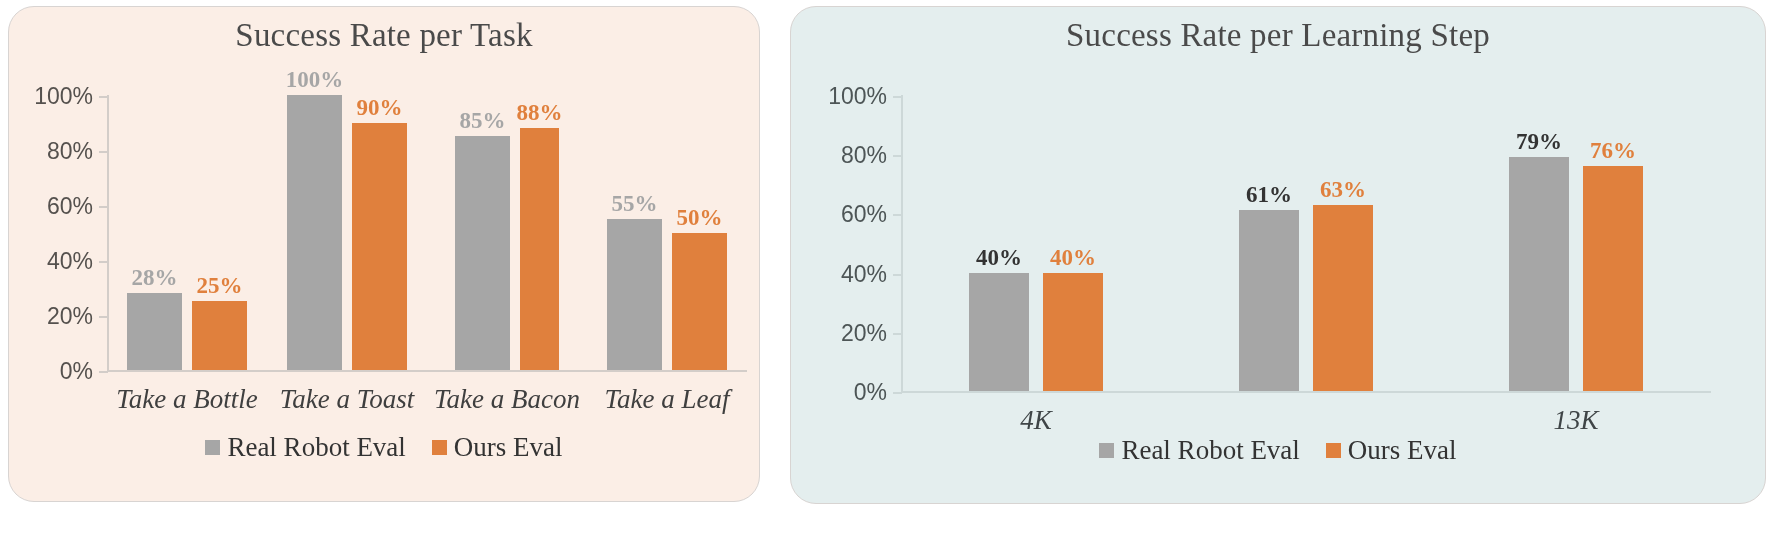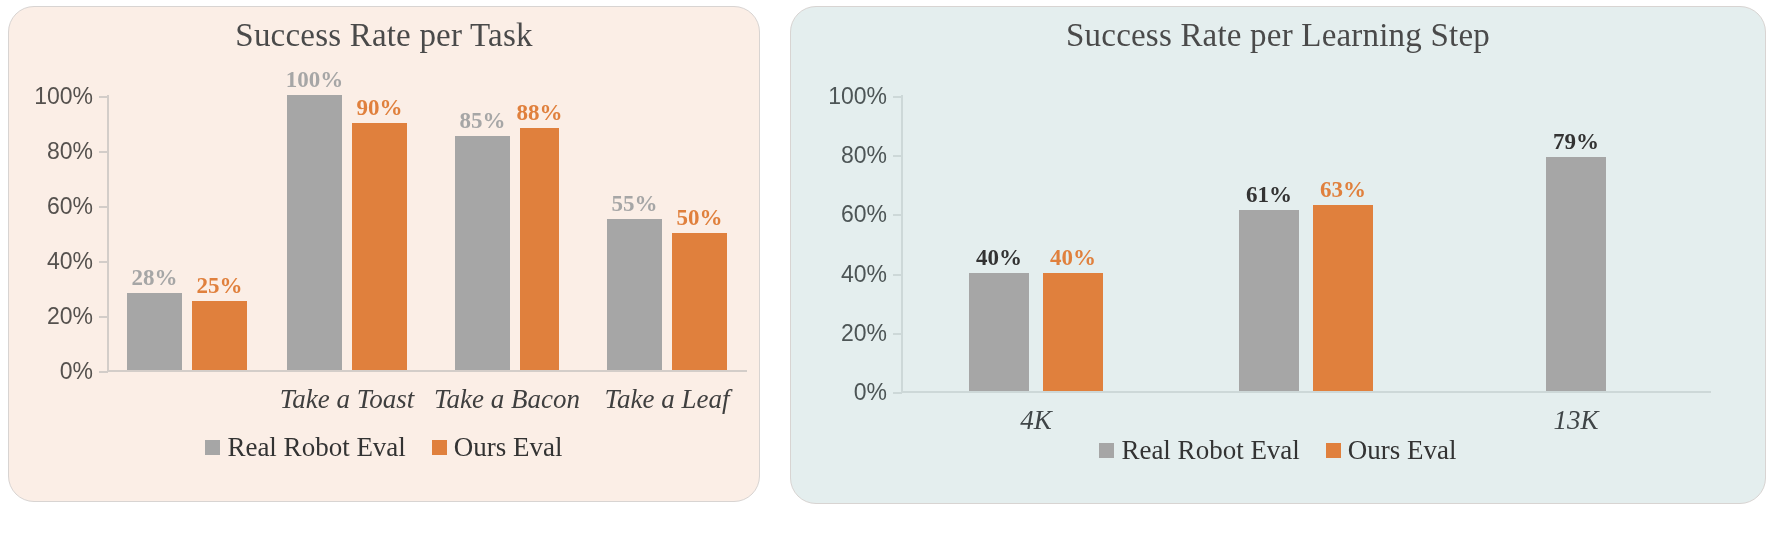--- a/index.html
+++ b/index.html
@@ -208,20 +208,21 @@
             <div class="bars" style="gap: 10px;">
               <div class="bar-wrap" style="width: 55px;">
                 <div class="bar-label" style="color: rgb(166, 166, 166);">28%</div>
                 <div class="bar" style="height: 77px; background: rgb(166, 166, 166);"></div>
               </div>
               <div class="bar-wrap" style="width: 55px;">
                 <div class="bar-label" style="color: rgb(224, 128, 61); margin-top: 32px;">25%</div>
                 <div class="bar" style="height: 68.75px; background: rgb(224, 128, 61);"></div>
               </div>
             </div>
+            <div class="cat-label">Take a Bottle</div>
           </div>
           <div class="group" style="left: 160px; width: 160px;">
             <div class="bars" style="gap: 10px;">
               <div class="bar-wrap" style="width: 55px;">
                 <div class="bar-label" style="color: rgb(166, 166, 166);">100%</div>
                 <div class="bar" style="height: 275px; background: rgb(166, 166, 166);"></div>
               </div>
               <div class="bar-wrap" style="width: 55px; text-align: center;">
                 <div class="bar-label" style="color: rgb(224, 128, 61);">90%</div>
                 <div class="bar" style="height: 247.5px; background: rgb(224, 128, 61);"></div>
@@ -315,20 +316,24 @@
                 <div class="bar" style="height: 186.48px; background: rgb(224, 128, 61);"></div>
               </div>
             </div>
           </div>
           <div class="group" style="left: 540px; width: 270px;">
             <div class="bars" style="gap: 14px;">
               <div class="bar-wrap" style="width: 60px;">
                 <div class="bar-label" style="color: rgb(51, 51, 51);">79%</div>
                 <div class="bar" style="height: 233.84px; background: rgb(166, 166, 166);"></div>
               </div>
+              <div class="bar-wrap" style="width: 60px;">
+                <div class="bar-label" style="color: rgb(224, 128, 61);">76%</div>
+                <div class="bar" style="height: 224.96px; background: rgb(224, 128, 61);"></div>
+              </div>
             </div>
             <div class="cat-label">13K</div>
           </div>
         </div>
     </div>
 
     <div class="legend" id="legend-right">
         <div class="legend-item">
           <span class="legend-swatch" style="background: rgb(166, 166, 166);"></span>
           <span class="legend-text">Real Robot Eval</span>

